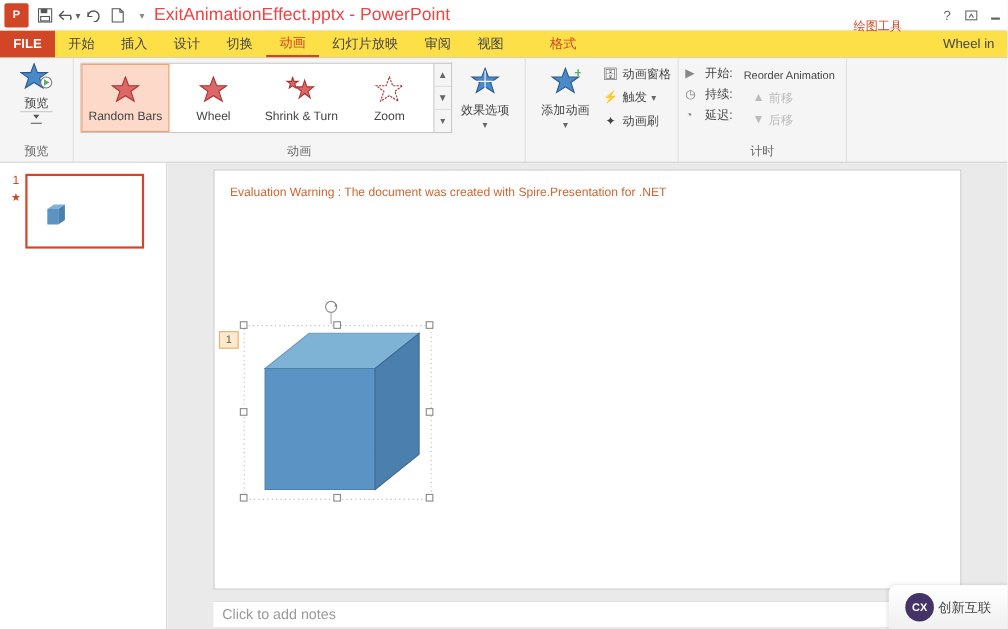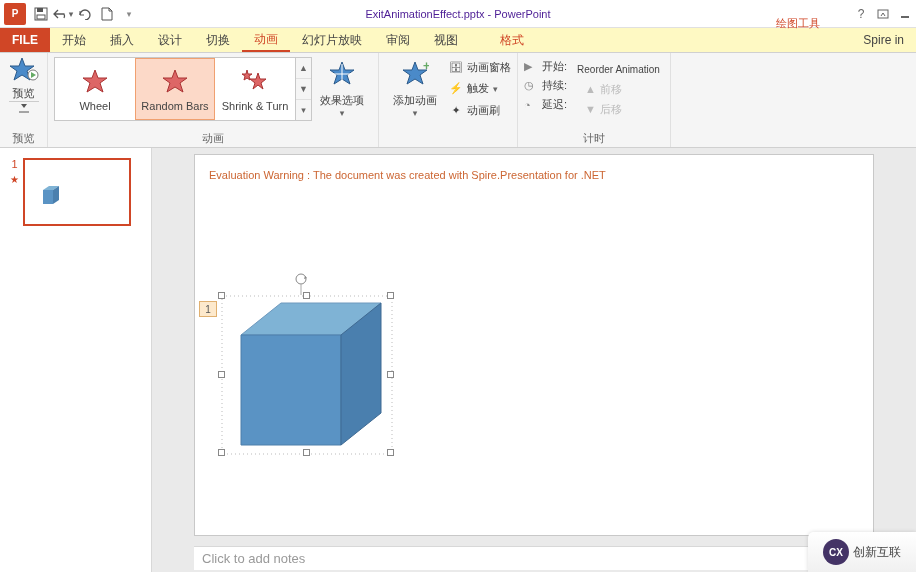--- a/index.html
+++ b/index.html
@@ -1,25 +1,25 @@
 <!DOCTYPE html>
 <html><head>
 <meta charset="utf-8">
 <style>
 * { box-sizing: border-box; margin: 0; padding: 0; font-family: "Microsoft YaHei", "Segoe UI", sans-serif; }
 body { width: 916px; height: 572px; background: #fff; overflow: hidden; font-size: 12px; color: #444; }
 
 .titlebar { height: 28px; background: #fff; display: flex; align-items: center; border-bottom: 1px solid #e0e0e0; }
 .titlebar .ppt-icon { width: 22px; height: 22px; margin: 0 4px; background:#d04626; color:#fff; display:flex; align-items:center; justify-content:center; font-size:10px; font-weight:bold; border-radius:2px;}
 .titlebar .qat-btn { width: 22px; height: 22px; display:flex; align-items:center; justify-content:center; color:#666; }
-.titlebar .title { flex:1; text-align:center; color:#4c1d95; font-size:11px; }
+.titlebar .title { flex:1; text-align:left; color:#ef4444; font-size:16px; }
 .titlebar .tool-ctx { color:#d04626; font-size:11px; margin-right:30px;margin-top:19px; }
 .titlebar .wbtn { width:22px; height:22px; display:flex; align-items:center; justify-content:center; color:#666; }
 
-.tabs { height: 25px; background:#fef9c3; display:flex; align-items:stretch; border-bottom:1px solid #d0d0d0; }
+.tabs { height: 25px; background:#fde047; display:flex; align-items:stretch; border-bottom:1px solid #d0d0d0; }
 .tab { padding:0 12px; display:flex; align-items:center; font-size:12px; color:#444; }
 .tab.file { background:#d04626; color:#fff; font-weight:bold; }
 .tab.active { color:#d04626; border-bottom:2px solid #d04626; }
 .tab.format { color:#d04626; }
 .tabs .spacer { flex:1; }
 .signin { padding:0 12px; display:flex; align-items:center; color:#444; }
 
 .ribbon { height: 95px; background:#f5f5f5; border-bottom:1px solid #d0d0d0; display:flex; }
 .group { border-right:1px solid #e0e0e0; display:flex; flex-direction:column; align-items:center; padding:4px 6px 0 6px; position:relative; }
 .group .label { font-size:11px; color:#666; text-align:center; height:18px; line-height:18px; width:100%; }
@@ -140,26 +140,26 @@
   <div class="tab">插入</div>
   <div class="tab">设计</div>
   <div class="tab">切换</div>
   <div class="tab active">动画</div>
   <div class="tab">幻灯片放映</div>
   <div class="tab">审阅</div>
   <div class="tab">视图</div>
   <div style="width:18px"></div>
   <div class="tab format">格式</div>
   <div class="spacer"></div>
-  <div class="signin">Spire in</div>
+  <div class="signin">Wheel in</div>
 </div>
 
 <div class="ribbon">
 
-  <div class="group" style="width:48px">
+  <div class="group" style="width:67px">
     <div class="content">
       <div class="preview-box">
         <span class="star-big">
           <svg width="30" height="28" viewBox="0 0 30 28">
             <polygon points="13,1 16,9 25,9 18,14 21,23 13,18 5,23 8,14 1,9 10,9" fill="#4a8ac9" stroke="#2c5a8a"></polygon>
             <circle cx="24" cy="18" r="5" fill="#fff" stroke="#7a7a7a"></circle>
               <polygon points="22,15 22,21 27,18" fill="#6a6"></polygon>
           </svg>
         </span>
         <span class="preview-text">预览</span>
@@ -171,44 +171,52 @@
         </span>
       </div>
     </div>
     <div class="label">预览</div>
   </div>
 
   <div class="group" style="flex:0 0 auto;">
     <div class="content">
       <div class="gallery-wrap">
         <div class="gallery">
+          <div class="gitem sel">
+            <span class="gstar">
+                <svg width="26" height="26">
+                  <polygon points="13,1 16,9 25,9 18,14 21,23 13,18 5,23 8,14 1,9 10,9" fill="#d66" stroke="#a33"></polygon>
+                </svg>
+              </span>
+            <span class="glabel">Random Bars</span>
+          </div>
           <div class="gitem">
             <span class="gstar">
                 <svg width="26" height="26">
                   <polygon points="13,1 16,9 25,9 18,14 21,23 13,18 5,23 8,14 1,9 10,9" fill="#d66" stroke="#a33"></polygon>
                 </svg>
               </span>
             <span class="glabel">Wheel</span>
-          </div>
-          <div class="gitem sel">
-            <span class="gstar">
-                <svg width="26" height="26">
-                  <polygon points="13,1 16,9 25,9 18,14 21,23 13,18 5,23 8,14 1,9 10,9" fill="#d66" stroke="#a33"></polygon>
-                </svg>
-              </span>
-            <span class="glabel">Random Bars</span>
           </div>
           <div class="gitem">
             <span class="gstar">
                 <svg width="30" height="26">
                   <polygon points="18,4 20,10 26,10 21,14 23,20 18,16 13,20 15,14 10,10 16,10" fill="#d66" stroke="#a33"></polygon>
                   <polygon points="7,1 8,5 12,5 9,7 10,11 7,9 4,11 5,7 2,5 6,5" fill="#d66" stroke="#a33"></polygon>
                 </svg>
               </span>
             <span class="glabel">Shrink &amp; Turn</span>
+          </div>
+          <div class="gitem">
+            <span class="gstar">
+                <svg width="26" height="26">
+                  <polygon points="13,1 16,9 25,9 18,14 21,23 13,18 5,23 8,14 1,9 10,9" fill="none" stroke="#a33" stroke-dasharray="2 1"></polygon>
+                </svg>
+              </span>
+            <span class="glabel">Zoom</span>
           </div>
         </div>
         <div class="gscroll">
           <div>▲</div>
           <div>▼</div>
           <div>▾</div>
         </div>
       </div>
       <div class="vbtn">
         <span><svg width="28" height="28">

